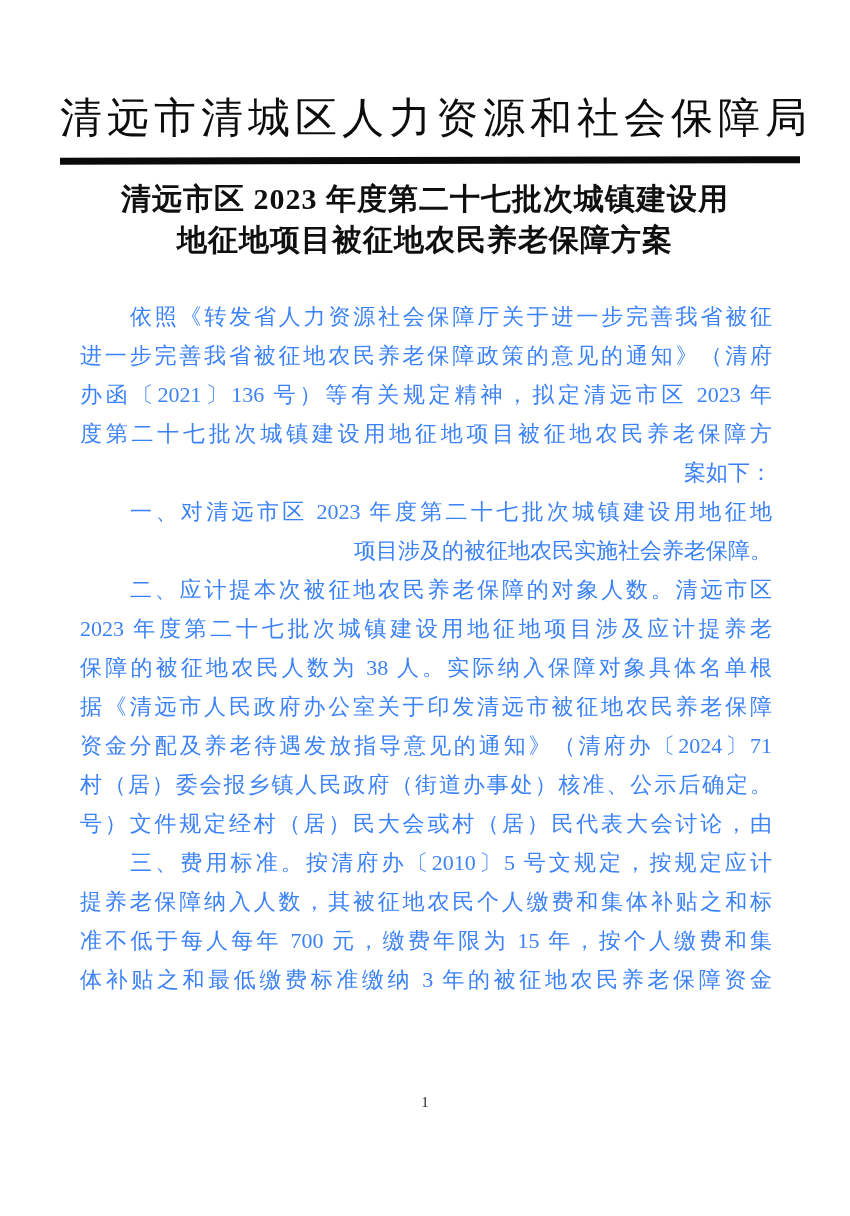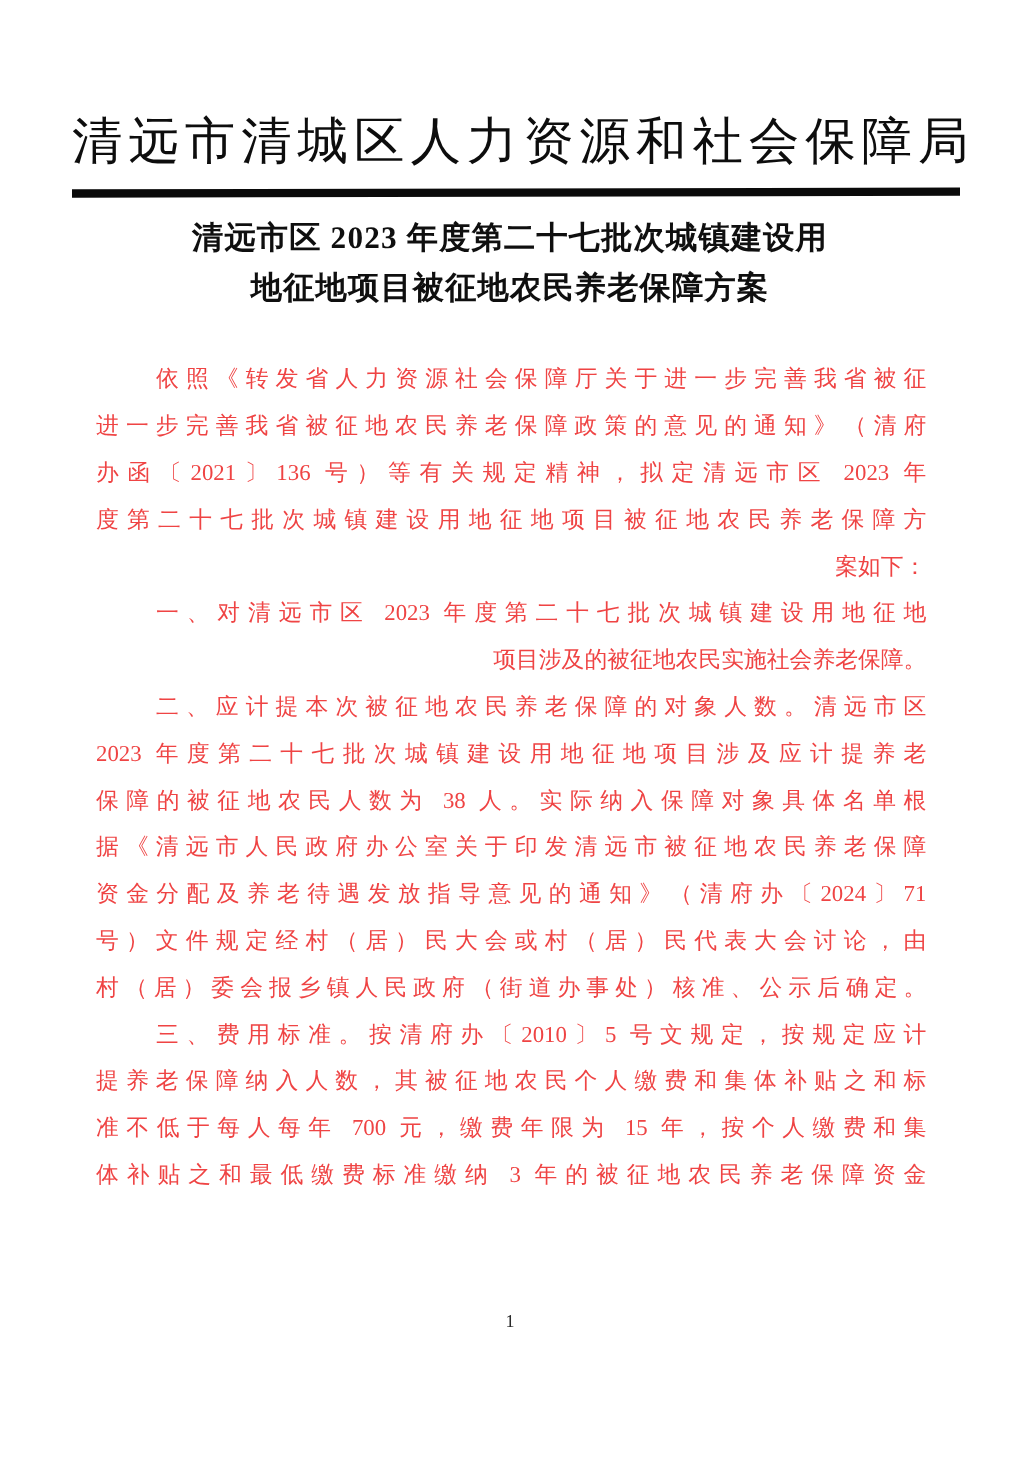--- a/index.html
+++ b/index.html
@@ -36,33 +36,33 @@
     height: 7px;
     background: #0a0a0a;
     transform: rotate(-0.12deg);
   }
   .doc-title {
     position: absolute;
     top: 178px;
     left: 75px;
     width: 700px;
     text-align: center;
-    font-size: 26px;
+    font-size: 30px;
     font-weight: bold;
     line-height: 41px;
     letter-spacing: 1px;
     color: #0f0f0f;
   }
   .body-text {
     position: absolute;
     top: 297px;
     left: 80px;
     width: 692px;
-    font-size: 19px;
-    color: #ef4444;
+    font-size: 22px;
+    color: #3b82f6;
   }
   .line {
     height: 39px;
     line-height: 39px;
     text-align: right;
     overflow: visible;
   }
   .line.just {
     text-align: justify;
     text-align-last: justify;
@@ -101,22 +101,22 @@
       <div class="line just">办函〔2021〕136 号）等有关规定精神，拟定清远市区 2023 年</div>
       <div class="line just">度第二十七批次城镇建设用地征地项目被征地农民养老保障方</div>
       <div class="line">案如下：</div>
       <div class="line indent just">一、对清远市区 2023 年度第二十七批次城镇建设用地征地</div>
       <div class="line">项目涉及的被征地农民实施社会养老保障。</div>
       <div class="line indent just">二、应计提本次被征地农民养老保障的对象人数。清远市区</div>
       <div class="line just">2023 年度第二十七批次城镇建设用地征地项目涉及应计提养老</div>
       <div class="line just">保障的被征地农民人数为 38 人。实际纳入保障对象具体名单根</div>
       <div class="line just">据《清远市人民政府办公室关于印发清远市被征地农民养老保障</div>
       <div class="line just">资金分配及养老待遇发放指导意见的通知》（清府办〔2024〕71</div>
+      <div class="line just">村（居）委会报乡镇人民政府（街道办事处）核准、公示后确定。</div>
       <div class="line just">号）文件规定经村（居）民大会或村（居）民代表大会讨论，由</div>
-      <div class="line just">村（居）委会报乡镇人民政府（街道办事处）核准、公示后确定。</div>
       <div class="line indent just">三、费用标准。按清府办〔2010〕5 号文规定，按规定应计</div>
       <div class="line just">提养老保障纳入人数，其被征地农民个人缴费和集体补贴之和标</div>
       <div class="line just">准不低于每人每年 700 元，缴费年限为 15 年，按个人缴费和集</div>
       <div class="line just">体补贴之和最低缴费标准缴纳 3 年的被征地农民养老保障资金</div>
     </div>
 
   <div class="pagenum">1</div>
 
 </div>
 

